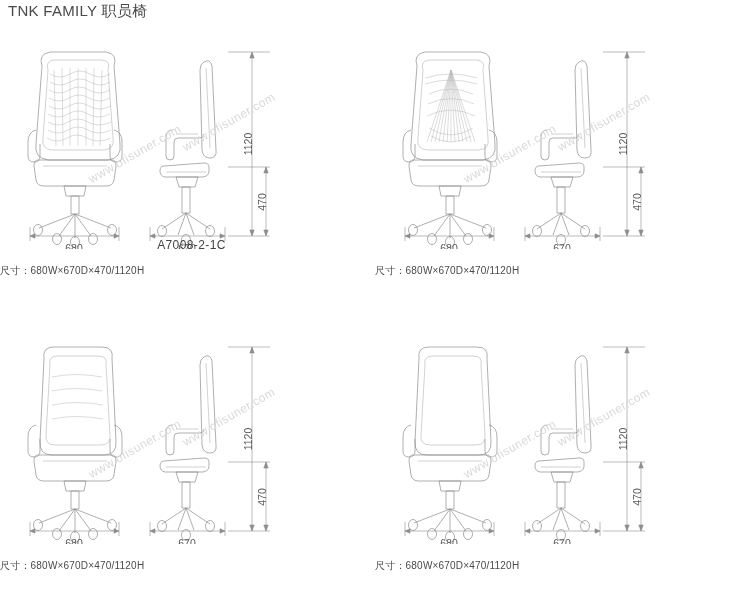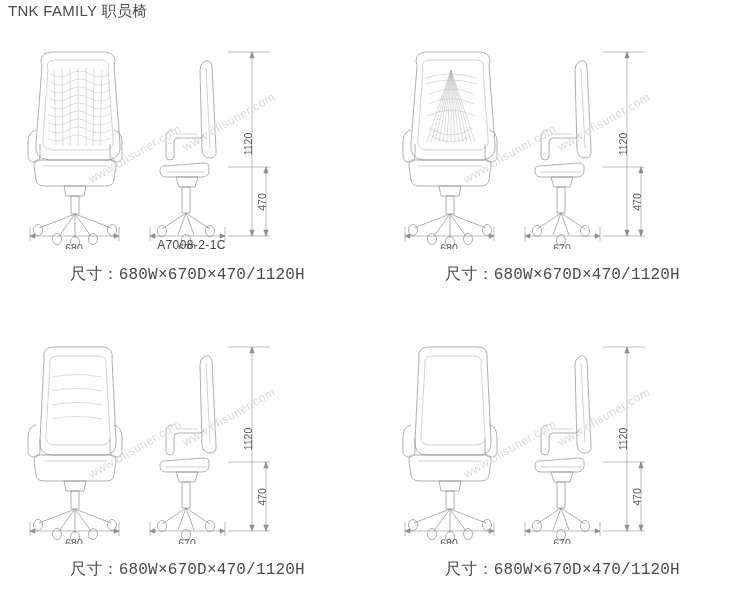--- a/index.html
+++ b/index.html
@@ -59,25 +59,23 @@
     text-align: center;
     font-size: 12px;
     color: #444;
     letter-spacing: 0.4px;
   }
   .spec-line {
     position: absolute;
     top: 240px;
     left: 0;
     width: 375px;
-    text-align: center;
-    font-size: 16px;
+    font-size: 10px;
     color: #4a4a4a;
     letter-spacing: 0.2px;
-    font-family: Liberation Mono, monospace;
   }
   .watermark {
     position: absolute;
     font-size: 12px;
     color: #d9d9d9;
     transform: rotate(-30deg);
     transform-origin: left top;
     white-space: nowrap;
     pointer-events: none;
     letter-spacing: 0.5px;

